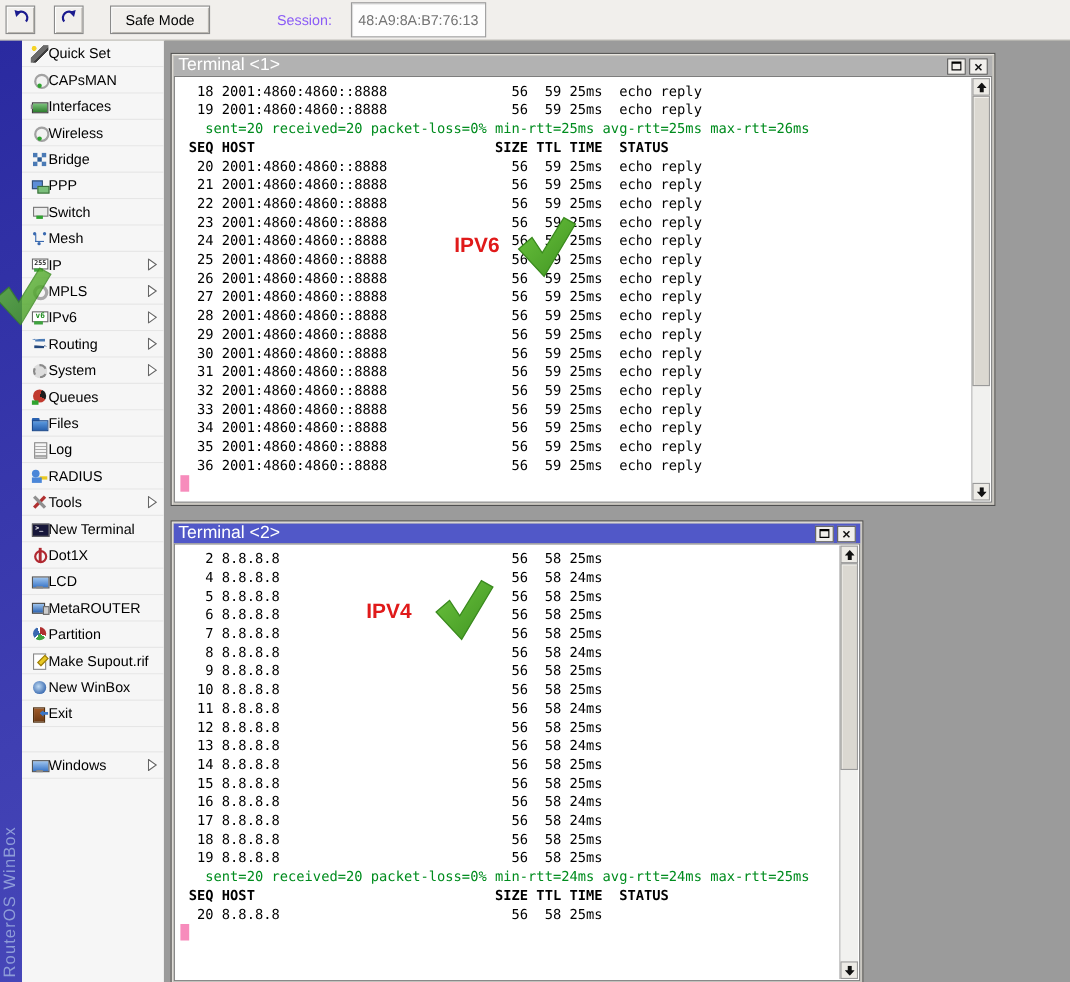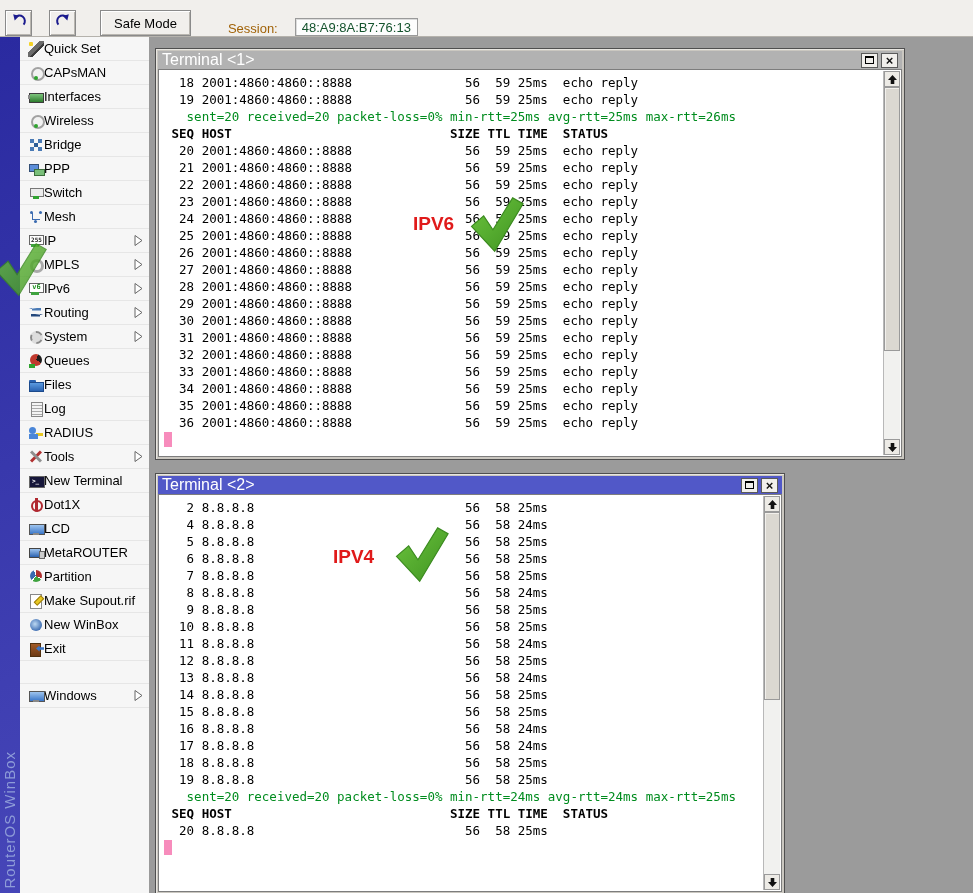--- a/index.html
+++ b/index.html
@@ -8,28 +8,28 @@
     --terminal-green:#008c1e; --cursor-pink:#f78cbc;
     --label-red:#e01a1a; --check-green-1:#6cc43e; --check-green-2:#3f9321;
     --mdi-gray:#9b9b9b; --face:#f1efec;
   }
   *{margin:0;padding:0;box-sizing:border-box}
   body{font-family:"Liberation Sans",sans-serif;background:#fff}
   .app{position:relative;width:973px;height:893px;overflow:hidden;background:var(--mdi-gray)}
 
   
   .toolbar{position:absolute;left:0;top:0;right:0;height:37px;background:var(--face);
-    border-bottom:1px solid #b5b2ac;display:flex;align-items:flex-end;padding-left:5px;gap:17px}
+    border-bottom:1px solid #b5b2ac;display:flex;align-items:center;padding-left:5px;gap:17px}
   .tb-btn{width:27px;height:26px;background:var(--face);border:1px solid #8a8a8a;
     box-shadow:inset 1px 1px 0 #fff,inset -1px -1px 0 #b9b6b0;display:flex;align-items:center;justify-content:center;cursor:default}
   .tb-safe{height:26px;padding:0 13px;margin-left:7px;font-size:13px;color:#000;background:var(--face);
     border:1px solid #8a8a8a;box-shadow:inset 1px 1px 0 #fff,inset -1px -1px 0 #b9b6b0;display:flex;align-items:center}
-  .tb-sess-label{margin-left:20px;font-size:13px;color:#a16207}
-  .tb-sess-box{height:18px;min-width:112px;padding:0 6px;background:#fdfdfd;border:1px solid #9a9a9a;
-    box-shadow:inset 1px 1px 0 #dcdcdc;font-size:13px;color:#14532d;display:flex;align-items:center}
+  .tb-sess-label{margin-left:44px;font-size:13px;color:#8b5cf6}
+  .tb-sess-box{height:32px;min-width:112px;padding:0 6px;background:#fdfdfd;border:1px solid #9a9a9a;
+    box-shadow:inset 1px 1px 0 #dcdcdc;font-size:13px;color:#737373;display:flex;align-items:center}
 
   
   .brand{position:absolute;left:0;top:37px;width:20px;bottom:0;background:linear-gradient(160deg,var(--brand-blue-1),var(--brand-blue-2))}
   .brand span{position:absolute;bottom:4px;left:1px;writing-mode:vertical-rl;transform:rotate(180deg);
     font-size:15px;letter-spacing:1px;color:#8e9cd8;white-space:nowrap}
 
   
   .sidebar{position:absolute;left:20px;top:37px;width:130px;bottom:0;background:#f6f6f6;border-right:1px solid #9a9a9a;overflow:hidden}
   .sb-item{height:24px;display:flex;align-items:center;padding:0 6px 0 8px;gap:0;
     border-bottom:1px solid #e6e6e6;font-size:13px;color:#000;cursor:default;white-space:nowrap}

